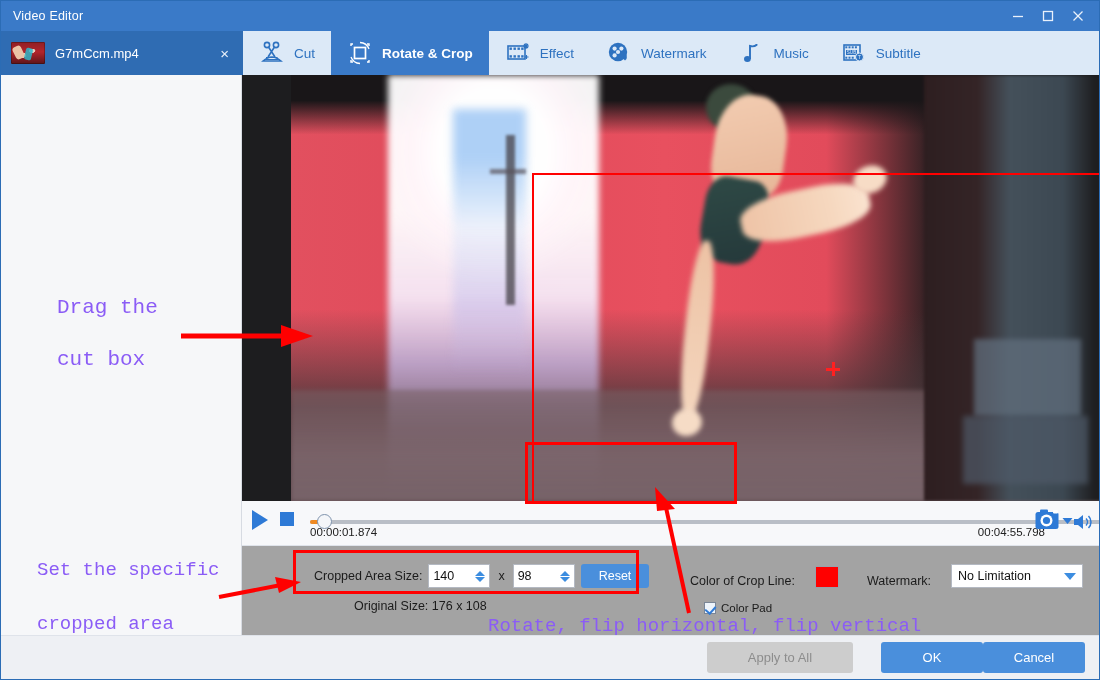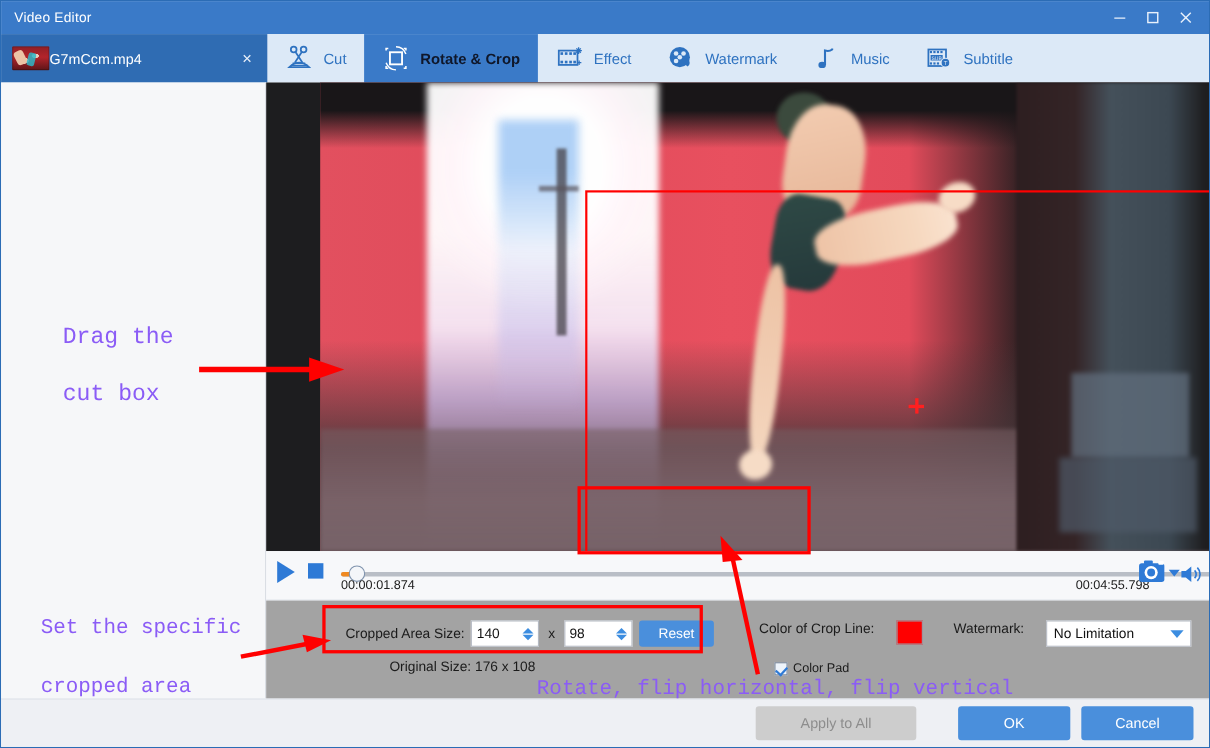--- a/index.html
+++ b/index.html
@@ -55,37 +55,37 @@
   }
   .filetab .thumb:after {
     content:""; position:absolute; left:40%; top:25%; width:22%; height:55%;
     background:#2fb6c8; transform: rotate(14deg); border-radius:2px; opacity:.85;
   }
   .filetab .thumb:before {
     content:""; position:absolute; left:8%; top:18%; width:26%; height:60%;
     background:#ecc3a6; transform: rotate(-26deg); border-radius:3px;
   }
   .filetab .fname {
-    color: #fff; font-size: 13px; white-space: nowrap;
+    color: #fff; font-size: 13px; margin-left: 10px; white-space: nowrap;
   }
   .filetab .tabclose {
     margin-left: auto; color: #eaf1fa; font-size: 15px; line-height: 1;
     padding: 2px 4px;
   }
 
   .modetabs {
     position: absolute; left: 242px; top: 0; right: 0; height: 44px;
     display: flex; align-items: stretch;
   }
   .mtab {
     display: flex; align-items: center; gap: 9px; padding: 0 16px;
     color: #2e72c0; font-size: 13.5px; white-space: nowrap;
   }
   .mtab.active {
-    background: #3a7ac8; color: #0f172a; font-weight: bold;
+    background: #3a7ac8; color: #ffffff; font-weight: bold;
   }
   .mtab .ic { width: 26px; height: 26px; display: block; }
 
   
   .leftpanel {
     position: absolute; left: 0; top: 74px; width: 241px; bottom: 44px;
     background: #f6f7f9; border-right: 1px solid #d7dbe2;
   }
 
   
@@ -238,42 +238,42 @@
   }
   .sa-up { border-bottom:5px solid #3c8de0; }
   .sa-dn { border-top:5px solid #3c8de0; }
   .xsep { font-size:12.5px; color:#1b1b1b; margin:0 2px; }
   .resetbtn {
     background:#4a8fdc; color:#fff; font-size:12.5px; border:0; border-radius:3px;
     padding: 5px 18px; font-family:"Liberation Sans", sans-serif;
   }
   .origsize { position:absolute; left:112px; top:53px; font-size:12.5px; color:#1b1b1b; }
 
-  .row-right { position:absolute; left: 448px; top: 18px; display:flex; align-items:flex-start; gap:20px; }
+  .row-right { position:absolute; left: 448px; top: 18px; display:flex; align-items:flex-end; gap:20px; }
   .swatch { width: 24px; height: 22px; background:#ff0000; border:1px solid #9aa0aa; }
   .selectbox {
     width: 132px; height: 24px; border:1px solid #b4b9c2; background:#fff;
     display:flex; align-items:center; padding: 0 6px; font-size:12.5px; color:#111;
   }
   .selcaret { margin-left:auto; width:0;height:0;border-left:6px solid transparent;border-right:6px solid transparent;border-top:7px solid #3c8de0; }
   .autopad { position:absolute; left: 462px; top: 56px; display:flex; align-items:center; gap:5px; }
   .cbox {
     width:12px; height:12px; border:1px solid #7a8697; background:#eef4fb; position:relative;
   }
   .cbox:after {
     content:""; position:absolute; left:2px; top:1px; width:5px; height:8px;
     border:solid #2e7ad6; border-width:0 2px 2px 0; transform: rotate(42deg);
   }
   .autopad span { font-size:11.5px; color:#1b1b1b; }
 
   
   .footer {
     position:absolute; left:0; bottom:0; width:1100px; height:44px;
     background:#eef0f4; border-top:1px solid #dfe3ea;
-    display:flex; align-items:center; justify-content:flex-end; gap:10px; padding-right:16px;
+    display:flex; align-items:center; justify-content:flex-end; padding-right:16px;
   }
   .btn {
     font-size:13px; border:0; border-radius:3px; padding: 8px 0; width: 102px;
     font-family:"Liberation Sans", sans-serif;
   }
   .btn-apply { background:#cdcdcd; color:#8d8d8d; width:146px; margin-right:28px; }
   .btn-ok { background:#4a8fdc; color:#fff; }
   .btn-cancel { background:#4a8fdc; color:#fff; }
 
   

